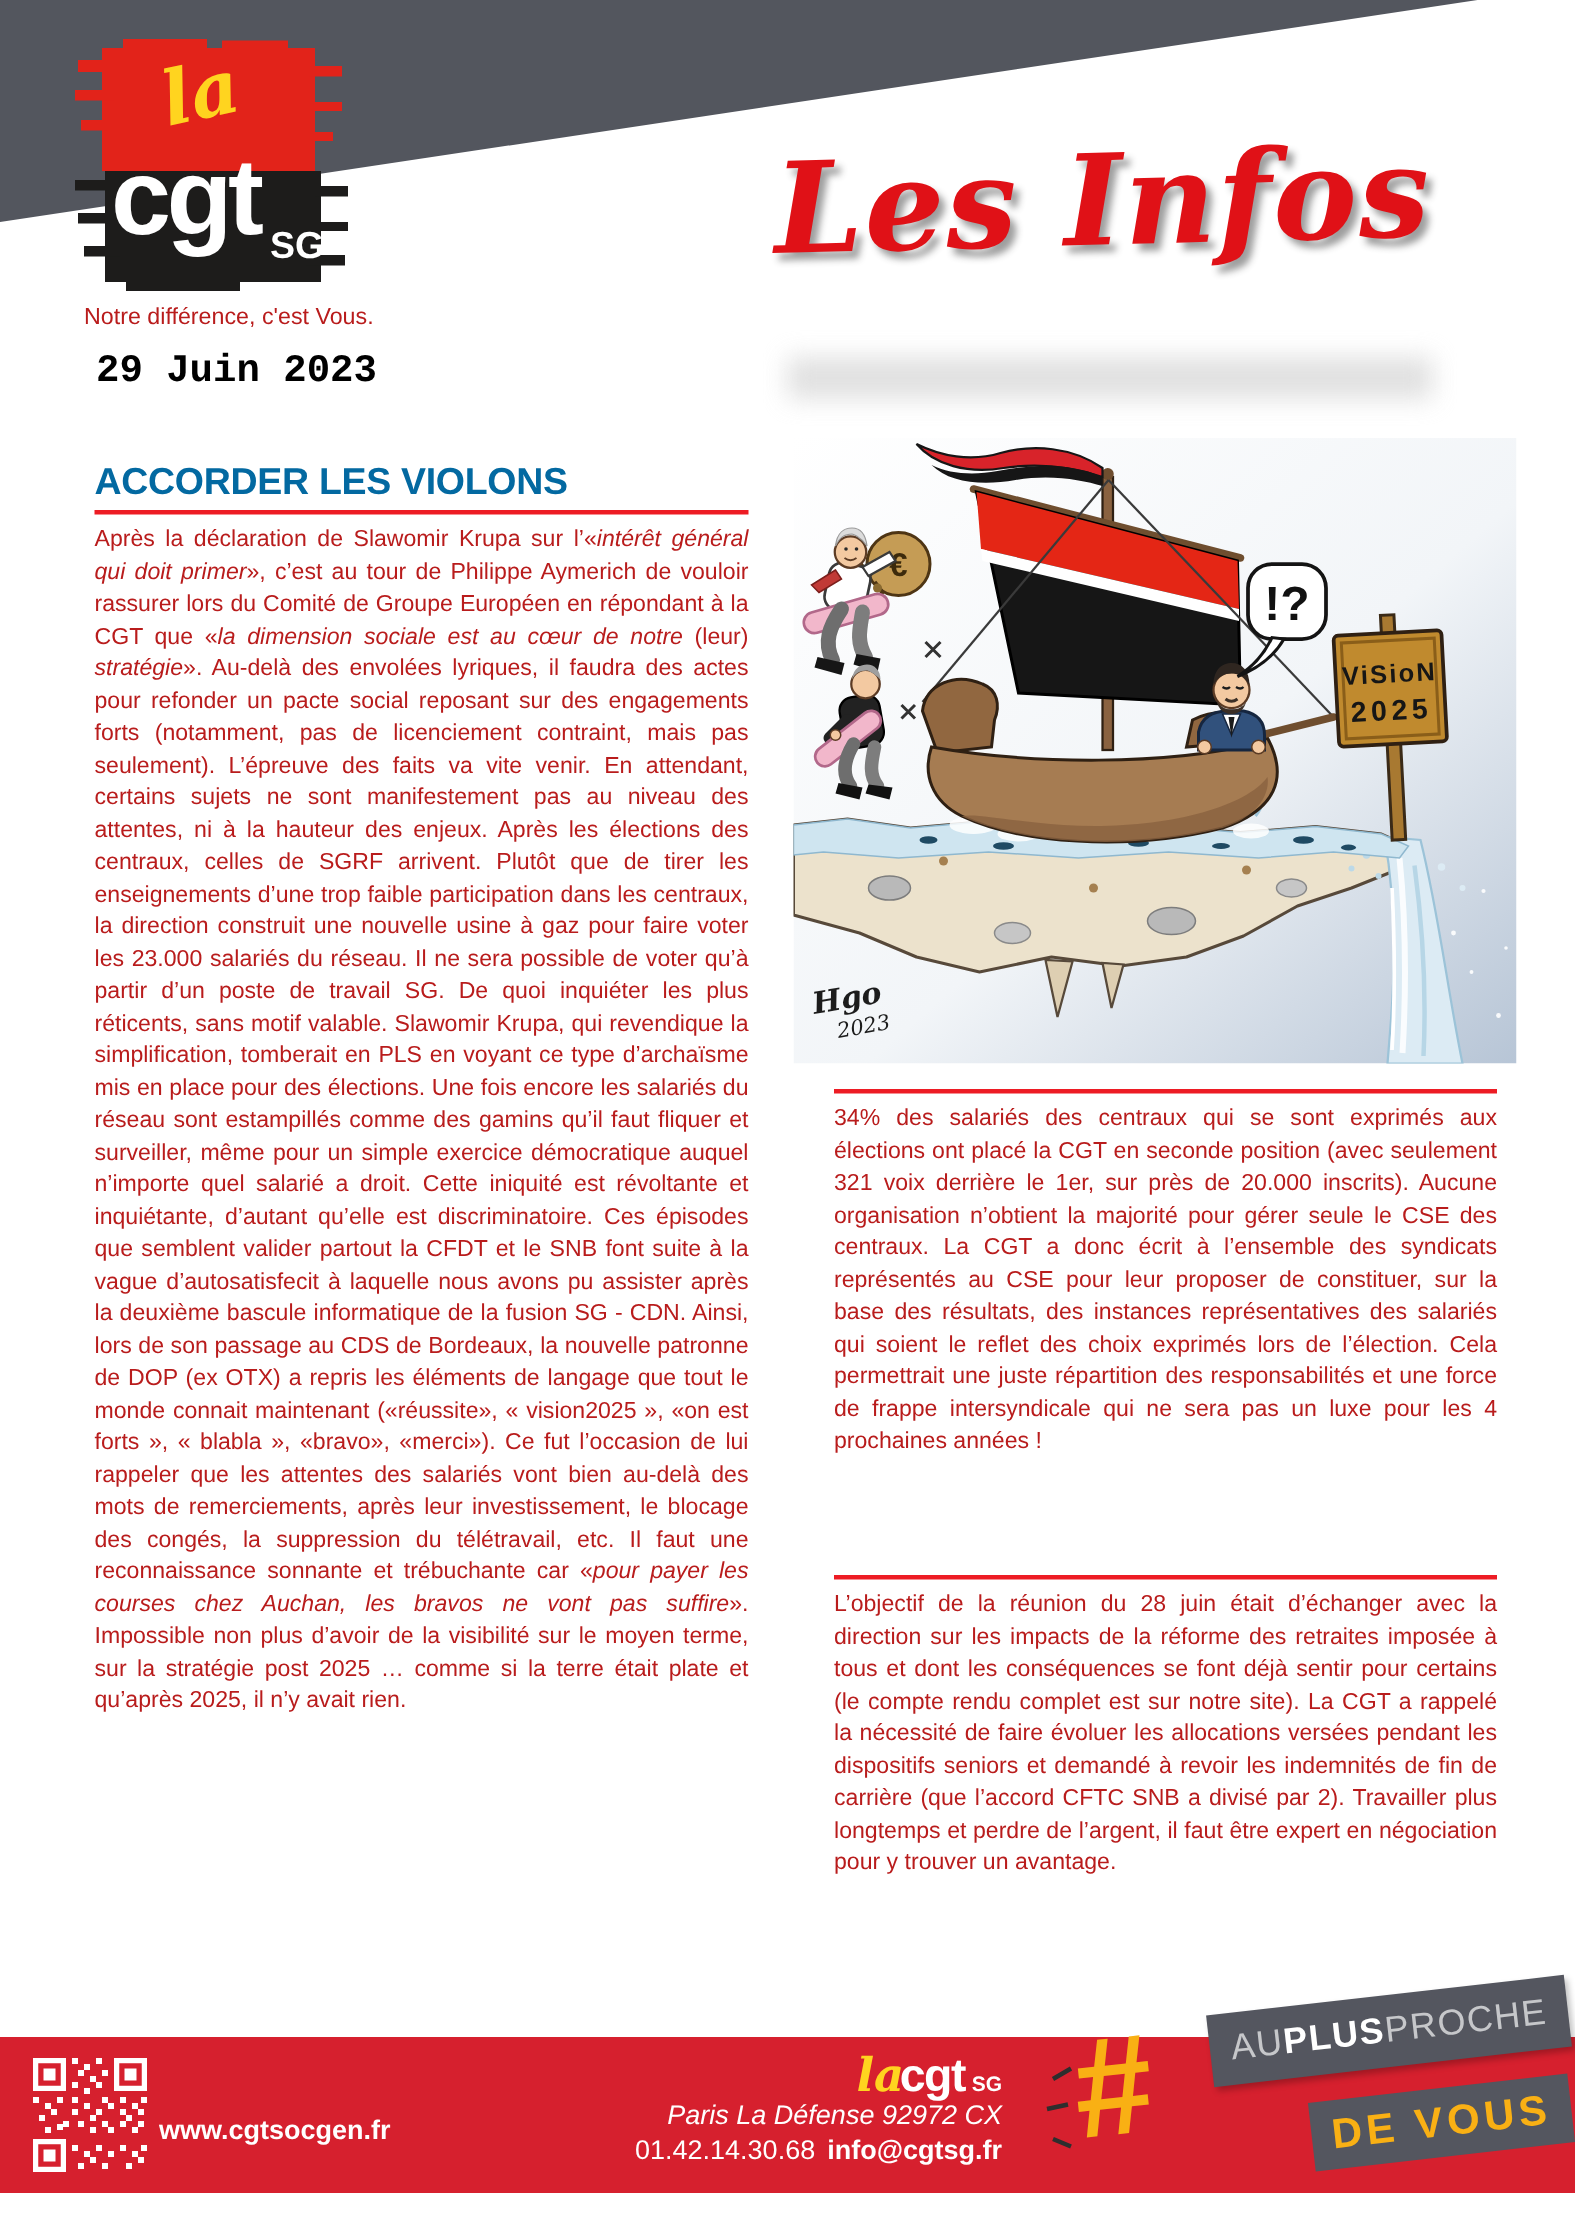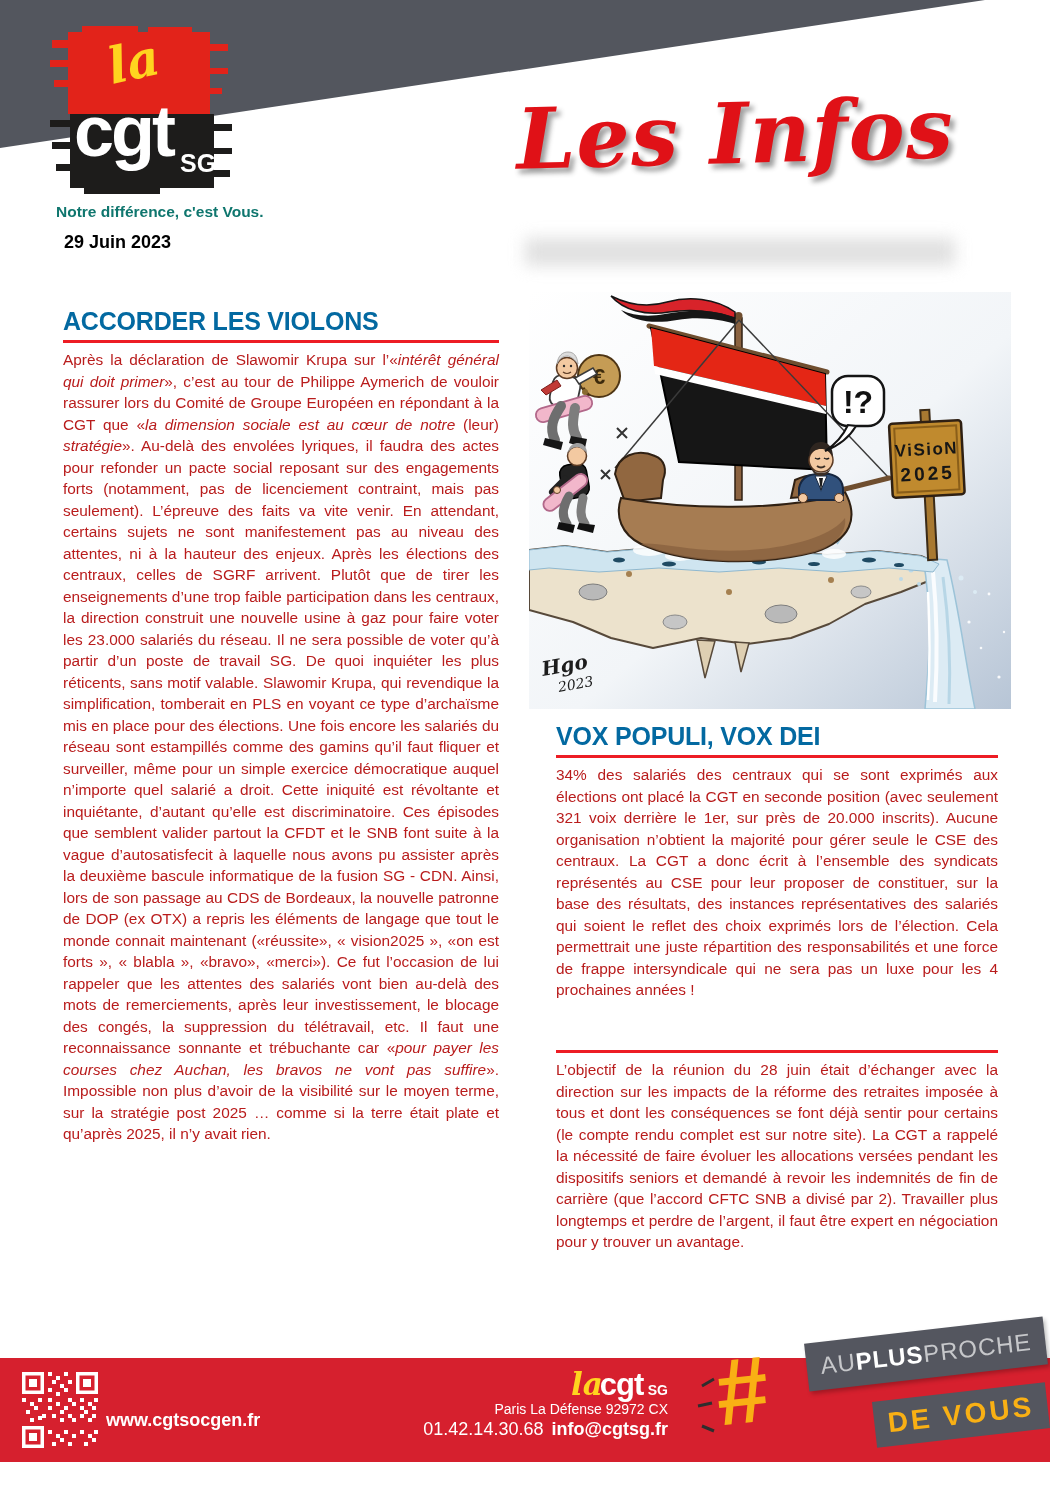--- a/index.html
+++ b/index.html
@@ -4,22 +4,22 @@
 <style>
   html,body{margin:0;padding:0;background:#fff;}
   .page{position:relative;width:1050px;height:1485px;background:#fff;overflow:hidden;
         font-family:"Liberation Sans",sans-serif;color:#141414;}
 
   
   .band{position:absolute;left:0;top:0;width:1050px;height:150px;background:#53565e;
         clip-path:polygon(0 0,985px 0,0 148px);
         filter:drop-shadow(4px 5px 5px rgba(70,70,70,.5));}
   .logo-svg{position:absolute;left:48px;top:18px;}
-  .tagline{position:absolute;left:56px;top:203px;font-size:15.5px;font-weight:bold;color:#0f766e;text-align:center;}
-  .date{position:absolute;left:64px;top:232px;font-size:18px;font-weight:bold;color:#000;}
+  .tagline{position:absolute;left:56px;top:203px;font-size:15.5px;font-weight:normal;color:#b91c1c;text-align:center;}
+  .date{position:absolute;left:64px;top:232px;font-size:26px;font-weight:bold;color:#000;font-family:Liberation Mono, monospace;}
   .title-shadow{position:absolute;left:525px;top:238px;width:430px;height:28px;background:#d9d9d9;
         filter:blur(8px);opacity:.8;}
   .news-title{position:absolute;left:500px;top:84px;width:470px;text-align:center;
         font-family:"DejaVu Serif",serif;font-style:italic;font-weight:bold;font-size:84px;
         color:#e01117;transform:rotate(-1.5deg);letter-spacing:1px;
         text-shadow:4px 5px 5px rgba(40,40,40,.45);}
 
   
   .article{position:absolute;}
   .article h2{margin:0;font-size:25px;font-weight:bold;color:#0369a1;letter-spacing:-.2px;white-space:nowrap;}
@@ -34,21 +34,21 @@
   .cartoon{position:absolute;left:529px;top:292px;width:482px;height:417px;}
 
   
   .footer{position:absolute;left:0;top:1358px;width:1050px;height:104px;background:#d6202e;}
   .qr{position:absolute;left:22px;top:14px;}
   .site{position:absolute;left:106px;top:52px;font-size:18px;font-weight:bold;color:#fff;}
   .f-center{position:absolute;left:368px;top:8px;width:300px;text-align:right;color:#fff;}
   .f-la{font-family:"DejaVu Serif",serif;font-style:italic;font-weight:bold;font-size:31px;color:#ffd41f;margin-right:-3px;}
   .f-cgt{font-weight:bold;font-size:31px;letter-spacing:-1px;}
   .f-sg{font-weight:bold;font-size:14px;}
-  .f-addr{font-size:14px;margin-top:-2px;}
+  .f-addr{font-size:18px;margin-top:-2px;font-style:italic;}
   .f-contact{font-size:18px;margin-top:2px;}
   .f-email{font-weight:bold;margin-left:8px;}
   .hash{position:absolute;left:716px;top:-14px;font-size:94px;font-weight:bold;color:#f9b014;
         transform:rotate(-6deg);line-height:1;}
   .hash-marks{position:absolute;left:696px;top:-6px;}
   .banner1{position:absolute;left:806px;top:-28px;width:240px;height:48px;background:#54565f;
         transform:rotate(-6.5deg);display:flex;align-items:center;justify-content:center;
         font-size:24px;color:#c6c7ca;letter-spacing:1px;box-shadow:2px 3px 4px rgba(0,0,0,.25);}
   .banner1 .seg-b{color:#fff;}
   .banner2{position:absolute;left:874px;top:34px;width:174px;height:46px;background:#54565f;
@@ -260,21 +260,20 @@
       <path d="M72,178 l9,9 M81,178 l-9,9"></path>
     </g>
 
     <g>
       <text x="14" y="384" font-family="DejaVu Serif, serif" font-style="italic" font-weight="bold" font-size="20" fill="#1c1c1c" transform="rotate(-10 14 384)">Hgo</text>
       <text x="30" y="400" font-family="DejaVu Serif, serif" font-style="italic" font-size="14" fill="#1c1c1c" transform="rotate(-10 30 400)">2023</text>
     </g>
   </svg>
 
   <div class="article" id="art2">
-    <h2>VOX POPULI, VOX DEI</h2>
     <div class="rule"></div>
     <p class="body">34% des salariés des centraux qui se sont exprimés aux élections ont placé la CGT en seconde position (avec seulement 321 voix derrière le 1er, sur près de 20.000 inscrits). Aucune organisation n’obtient la majorité pour gérer seule le CSE des centraux. La CGT a donc écrit à l’ensemble des syndicats représentés au CSE pour leur proposer de constituer, sur la base des résultats, des instances représentatives des salariés qui soient le reflet des choix exprimés lors de l’élection. Cela permettrait une juste répartition des responsabilités et une force de frappe intersyndicale qui ne sera pas un luxe pour les 4 prochaines années !</p>
   </div>
 
   <div class="article" id="art3">
     <div class="rule"></div>
     <p class="body">L’objectif de la réunion du 28 juin était d’échanger avec la direction sur les impacts de la réforme des retraites imposée à tous et dont les conséquences se font déjà sentir pour certains (le compte rendu complet est sur notre site). La CGT a rappelé la nécessité de faire évoluer les allocations versées pendant les dispositifs seniors et demandé à revoir les indemnités de fin de carrière (que l’accord CFTC SNB a divisé par 2). Travailler plus longtemps et perdre de l’argent, il faut être expert en négociation pour y trouver un avantage.</p>
   </div>
 
   <div class="footer">

